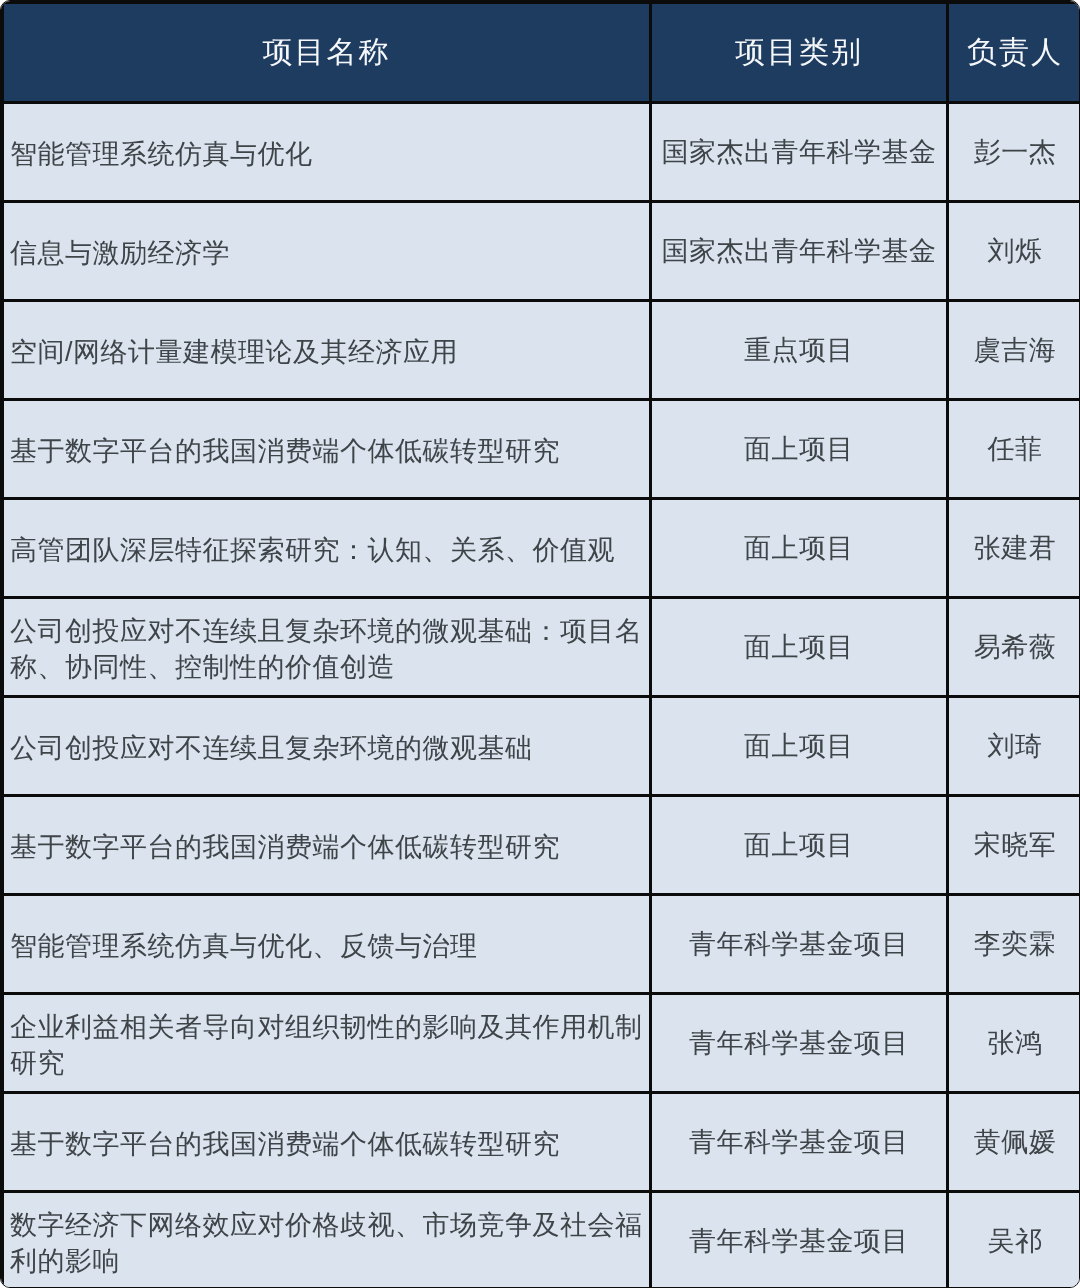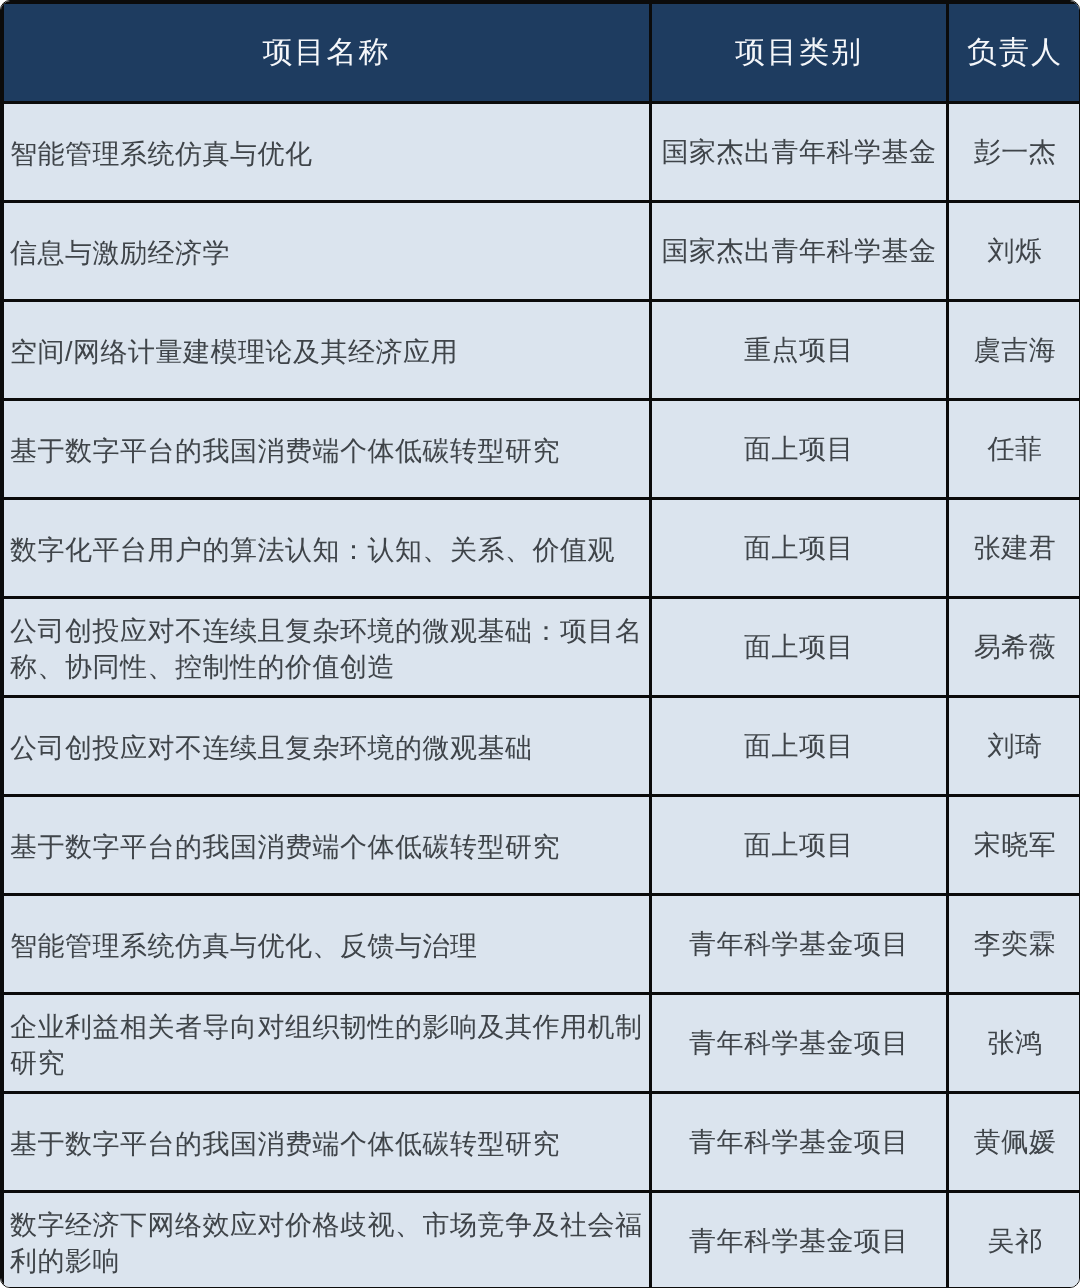--- a/index.html
+++ b/index.html
@@ -99,21 +99,21 @@
         <td class="cell-name">空间/网络计量建模理论及其经济应用</td>
         <td class="cell-category">重点项目</td>
         <td class="cell-leader">虞吉海</td>
       </tr>
       <tr class="data-row">
         <td class="cell-name">基于数字平台的我国消费端个体低碳转型研究</td>
         <td class="cell-category">面上项目</td>
         <td class="cell-leader">任菲</td>
       </tr>
       <tr class="data-row">
-        <td class="cell-name">数字化平台用户的算法认知：认知、关系、价值观</td>
+        <td class="cell-name">高管团队深层特征探索研究：认知、关系、价值观</td>
         <td class="cell-category">面上项目</td>
         <td class="cell-leader">张建君</td>
       </tr>
       <tr class="data-row">
         <td class="cell-name">公司创投应对不连续且复杂环境的微观基础：项目名称、协同性、控制性的价值创造</td>
         <td class="cell-category">面上项目</td>
         <td class="cell-leader">易希薇</td>
       </tr>
       <tr class="data-row">
         <td class="cell-name">公司创投应对不连续且复杂环境的微观基础</td>

